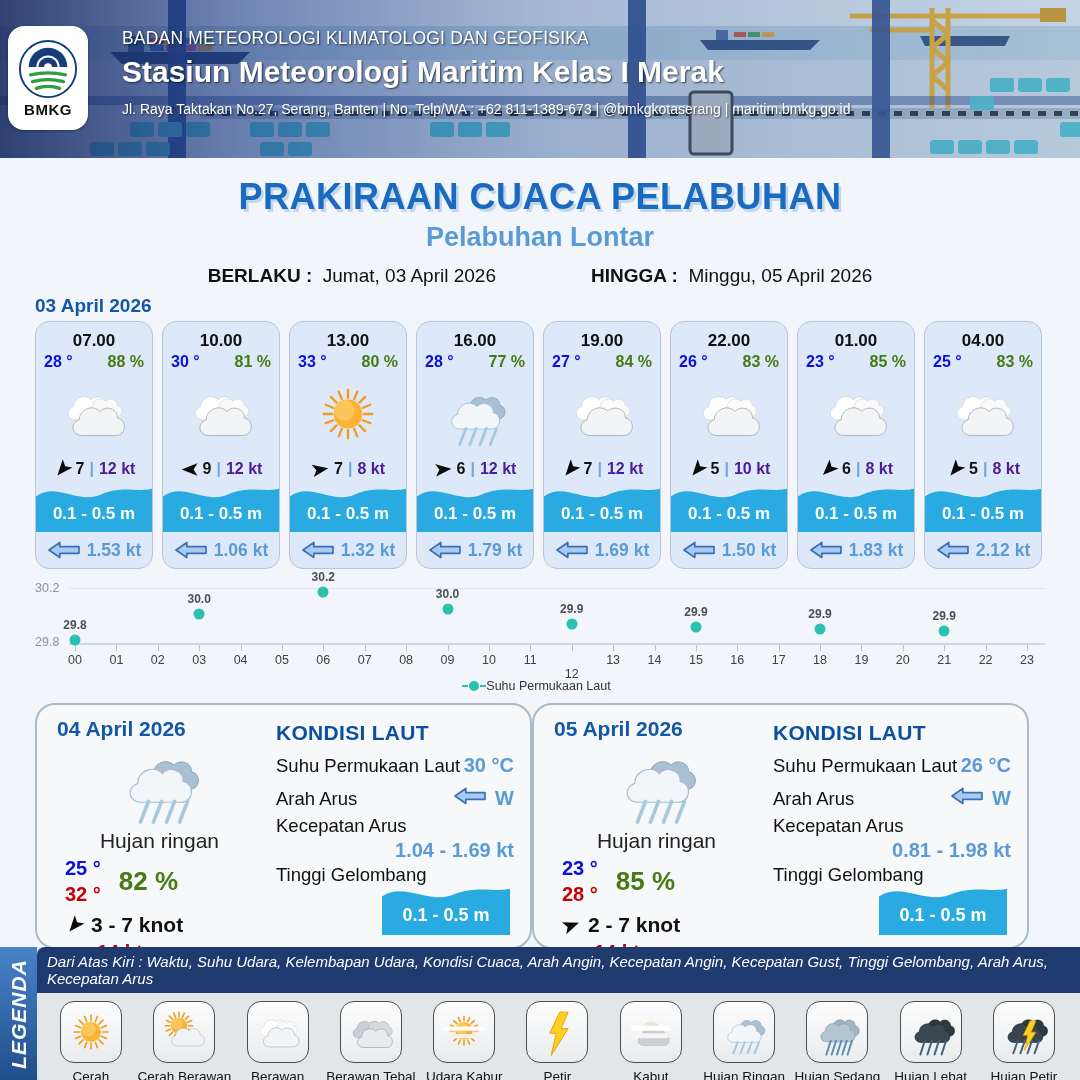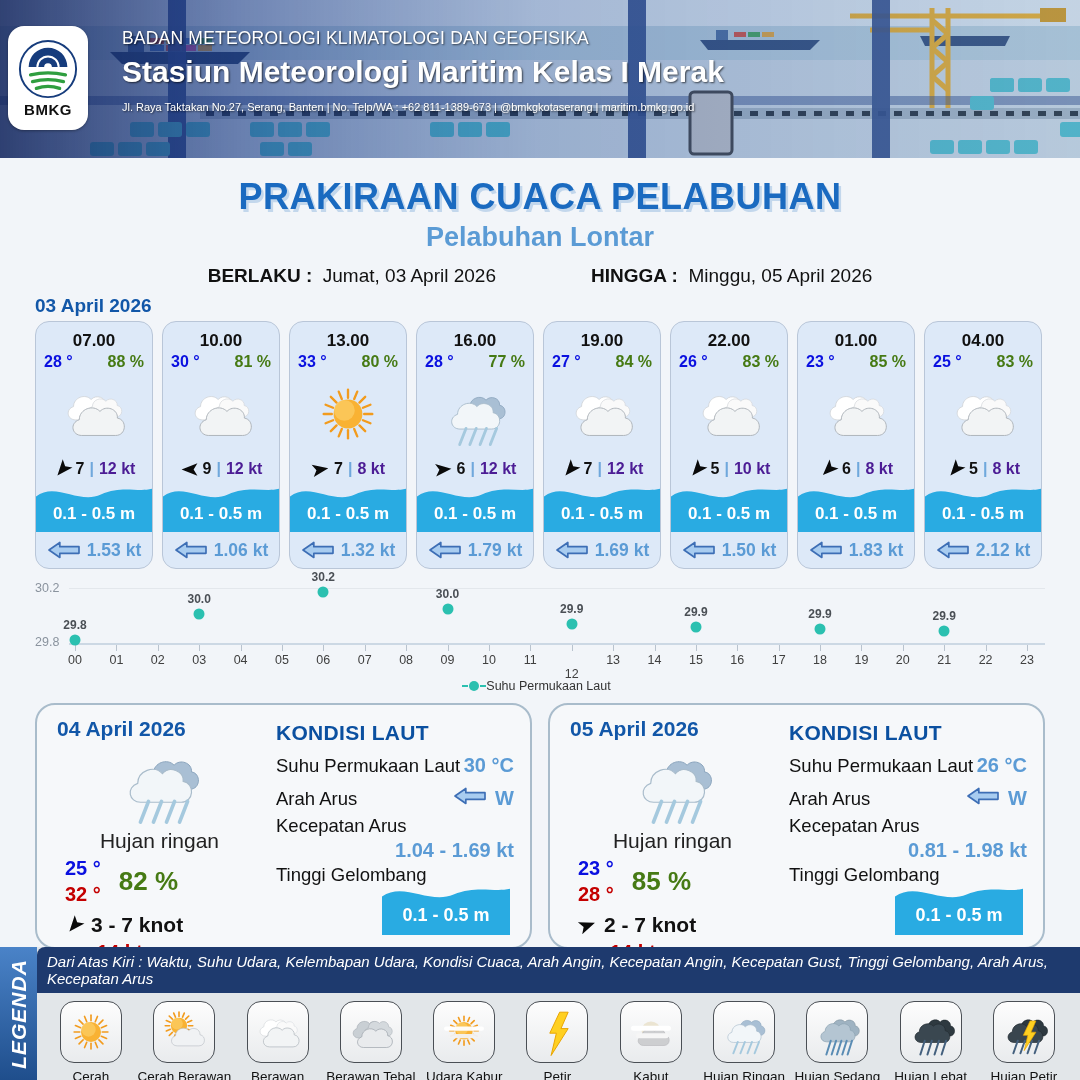--- a/index.html
+++ b/index.html
@@ -10,21 +10,21 @@
   
   .header { position:relative; width:1080px; height:158px; overflow:hidden; }
   .header-art { position:absolute; inset:0; }
   .logo-panel { position:absolute; left:8px; top:26px; width:80px; height:104px; background:#fff;
                 border-radius:16px; display:flex; flex-direction:column; align-items:center; justify-content:center;
                 box-shadow:0 1px 3px rgba(0,0,0,.35); }
   .logo-panel .bmkg-label { font-size:15px; font-weight:bold; color:#111; margin-top:1px; letter-spacing:.5px;}
   .header-text { position:absolute; left:122px; top:28px; color:#fff; text-shadow:1px 1px 2px rgba(0,0,0,.65); }
   .hdr-agency { font-size:17.5px; font-weight:normal; letter-spacing:.2px; }
   .hdr-station { font-size:30px; font-weight:bold; margin-top:6px; }
-  .hdr-address { font-size:11px; margin-top:12px; font-weight:500; }
+  .hdr-address { font-size:14px; margin-top:12px; font-weight:500; }
 
   
   .title-main { text-align:center; margin-top:18px; font-size:36px; font-weight:800; color:#1a6ac0;
                 letter-spacing:.5px; text-shadow:2.5px 2.5px 0 #c3d7ec; }
   .title-sub  { text-align:center; margin-top:4px; font-size:27px; font-weight:800; color:#5b9bd5; }
   .valid-row { display:flex; justify-content:center; gap:95px; margin-top:12px; font-size:19px; color:#111; }
   .valid-row b { font-weight:800; }
   .date-label { margin:8px 0 4px 35px; font-size:19px; font-weight:800; color:#1257a8; }
 
   
@@ -58,21 +58,21 @@
   .chart-xlab { position:absolute; font-size:12.5px; color:#404040; transform:translateX(-50%); }
   .chart-pt { position:absolute; width:11px; height:11px; border-radius:50%; background:#2bc0b0; transform:translate(-50%,-50%); }
   .chart-ptlab { position:absolute; font-size:12px; font-weight:700; color:#4a4f55; transform:translate(-50%,-100%); }
   .chart-legend { display:flex; align-items:center; justify-content:center; gap:7px; margin-top:8px;
                   font-size:12.5px; color:#333; }
   .chart-legend .dot { width:10px; height:10px; border-radius:50%; background:#2bc0b0; position:relative; }
   .chart-legend .dot:before, .chart-legend .dot:after { content:""; position:absolute; top:4px; width:6px; height:2px; background:#2bc0b0; }
   .chart-legend .dot:before { left:-7px; } .chart-legend .dot:after { right:-7px; }
 
   
-  .days-row { display:flex; gap:16px; margin:10px 35px 0 35px; }
+  .days-row { display:flex; margin:10px 35px 0 35px; }
   .dcard { width:497px; height:246px; background:#f6f8fa; border:2px solid #a9bccb; border-radius:20px;
            display:flex; padding:12px 16px 10px 20px; }
   .d-left { width:205px; display:flex; flex-direction:column; }
   .d-date { font-size:21px; font-weight:800; color:#1257a8; }
   .d-icon { align-self:center; margin-top:-4px; }
   .d-icon svg { width:92px; height:92px; }
   .d-cond { text-align:center; font-size:21px; color:#222; margin-top:-4px; }
   .d-temps { display:flex; align-items:center; gap:18px; margin-top:2px; margin-left:8px; }
   .d-tcol { display:flex; flex-direction:column; font-size:20px; font-weight:800; line-height:1.3; }
   .d-tmin { color:#0a10e0; } .d-tmax { color:#c40000; }

